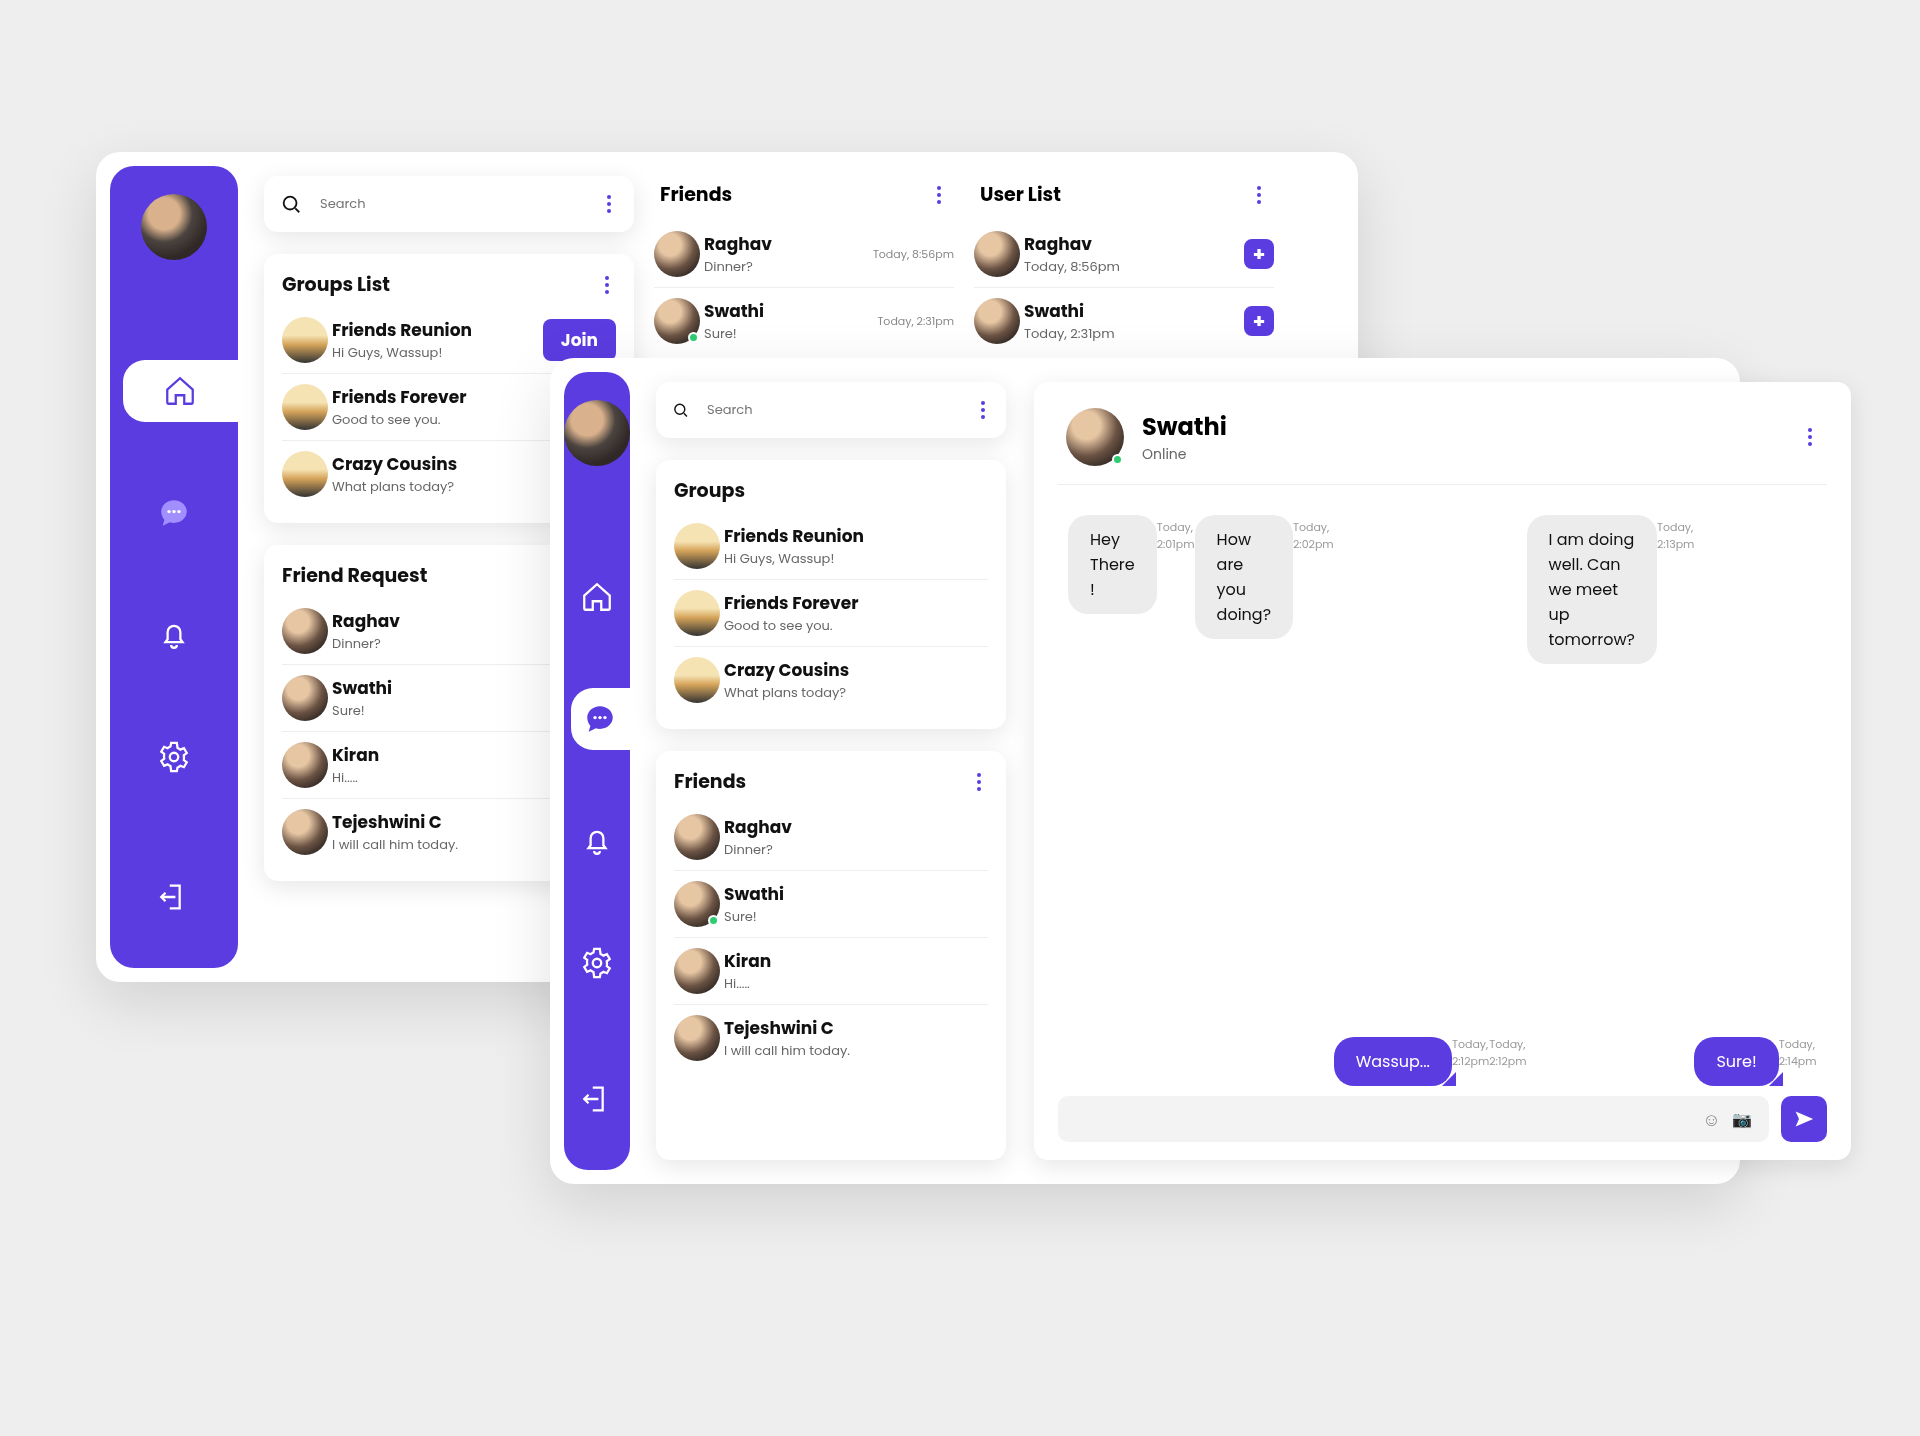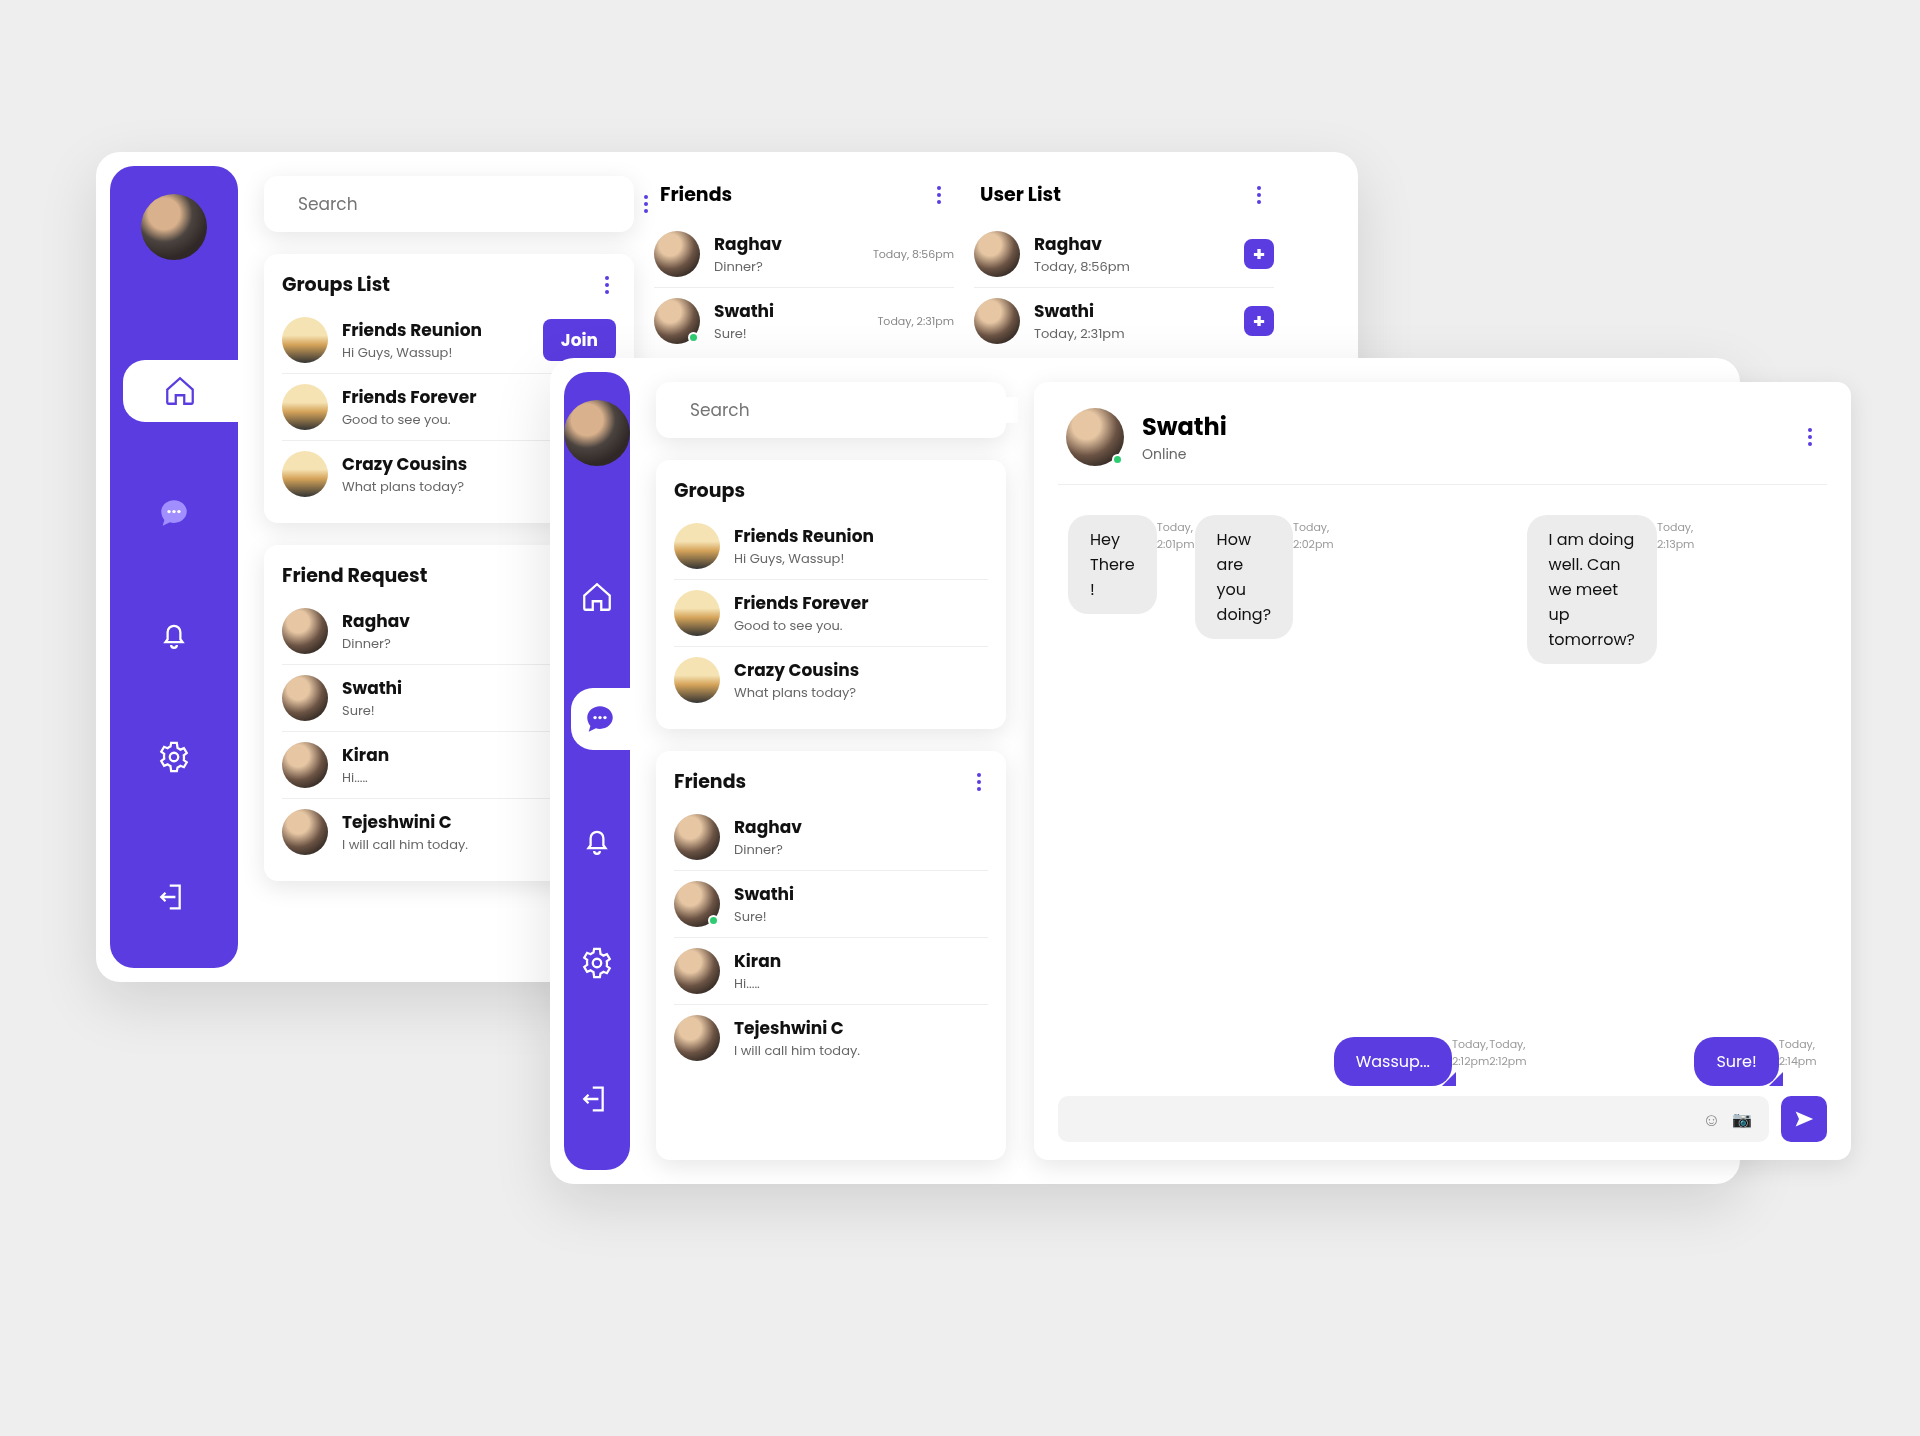--- a/index.html
+++ b/index.html
@@ -49,27 +49,27 @@
 
   .card {
     background:#fff; border-radius:14px;
     box-shadow: 0 6px 24px rgba(0,0,0,0.10);
     padding:16px 18px;
   }
   .searchbar {
     display:flex; align-items:center; gap:18px; height:56px;
     padding:0 16px;
   }
-  .searchbar input { border:none; outline:none; font-size:17px; color:#606060; flex:1;}
+  .searchbar input { border:none; outline:none; font-size:13px; color:#606060; flex:1;}
   .more-dots { width:18px; display:flex; flex-direction:column; gap:3px; align-items:center; cursor:pointer;}
   .more-dots span { width:4px; height:4px; background:#5b3ce0; border-radius:50%;}
   .section-head { display:flex; align-items:center; justify-content:space-between; margin-bottom:8px;}
   .section-head h3 { font-size:19px; font-weight:700; color:#111;}
   .list-row {
-    display:flex; align-items:center; gap:14px; padding:10px 0;
+    display:flex; align-items:center; gap:4px; padding:10px 0;
     border-bottom:1px solid #eee;
   }
   .list-row:last-child { border-bottom:none;}
   .avatar {
     width:46px; height:46px; border-radius:50%; flex-shrink:0;
     background: radial-gradient(circle at 35% 30%, #e6c6a3 25%, #6b5344 55%, #332a24 80%);
     position:relative;
   }
   .avatar.group {
     background: linear-gradient(180deg,#f5e3b3 40%,#d5a45a 60%,#333 100%);

